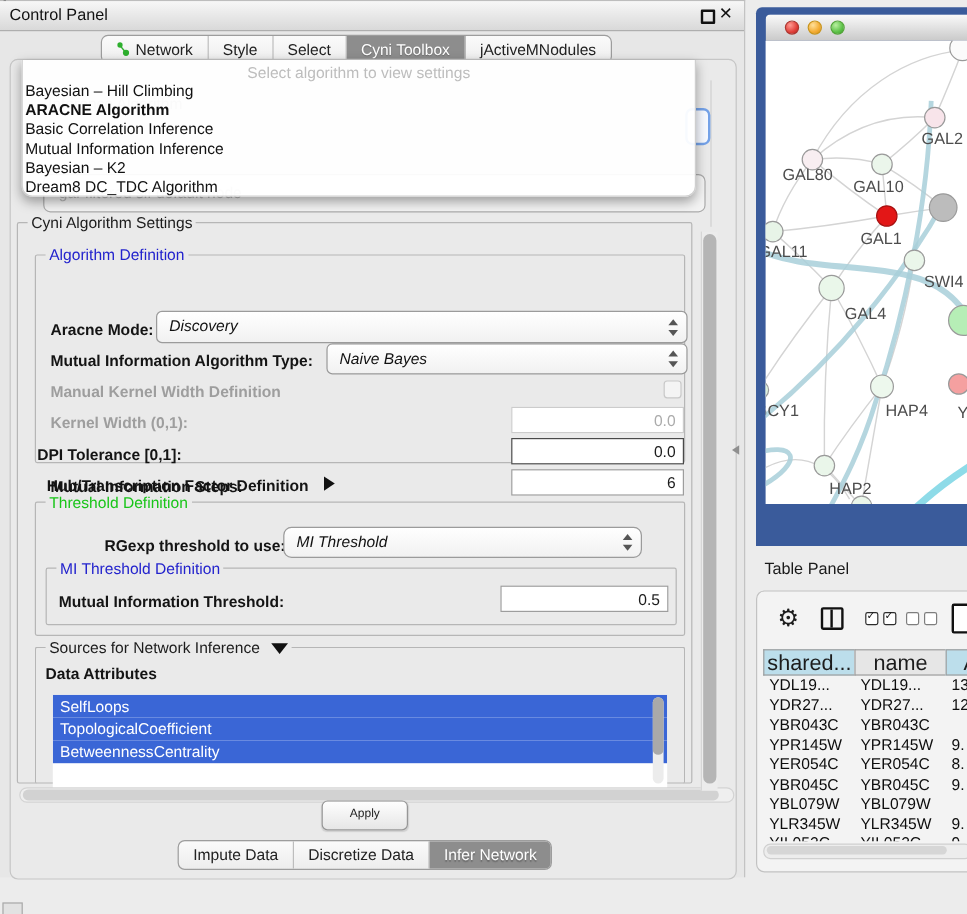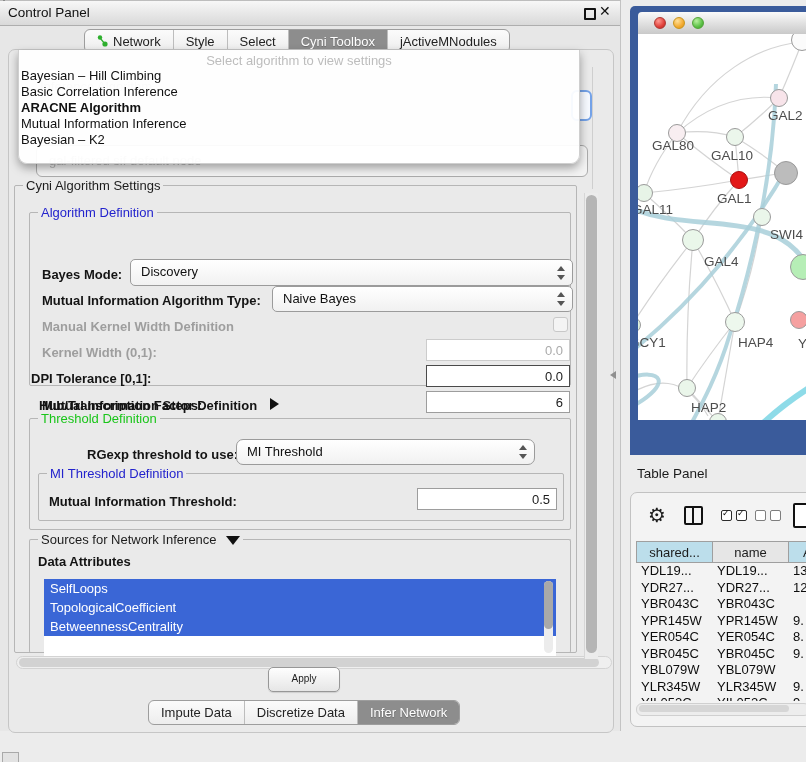--- a/index.html
+++ b/index.html
@@ -41,21 +41,21 @@
 
   
   .gbox{border:1px solid #b6b6b6;border-radius:2px;}
   .gtitle{position:absolute;top:-8px;left:8px;background:#eaeaea;padding:0 3px;font-size:13px;white-space:nowrap;}
   .t-blue{color:#2323cd;}
   .t-green{color:#19c519;}
 
   .lbl{font-size:13px;font-weight:bold;color:#141414;white-space:nowrap;}
   .lbl.dis{color:#9e9e9e;}
 
-  .combo{background:linear-gradient(#ffffff,#f1f1f1);border:1px solid #9b9b9b;border-radius:5px;}
+  .combo{background:linear-gradient(#ffffff,#f1f1f1);border:1px solid #9b9b9b;border-radius:5px;font-style:italic;}
   .combo .cval{position:absolute;left:10px;top:4px;font-size:13px;color:#111;}
   .spin{position:absolute;right:7px;top:50%;margin-top:-7px;width:9px;height:14px;}
   .spin:before,.spin:after{content:"";position:absolute;left:1px;border-left:4px solid transparent;border-right:4px solid transparent;}
   .spin:before{top:0;border-bottom:5px solid #555;}
   .spin:after{bottom:0;border-top:5px solid #555;}
 
   .field{background:#fff;border:1px solid #9d9d9d;font-size:13px;text-align:right;padding:3px 6px 0 6px;box-sizing:border-box;}
   .field.dis{border-color:#cccccc;color:#ababab;}
   .field.dark{border-color:#4a4a4a;}
 
@@ -103,21 +103,21 @@
   .cols-ic:before{content:"";position:absolute;left:6px;top:0;width:2px;height:15px;background:#111;}
   .cbpair{position:absolute;top:9px;display:flex;gap:4px;}
   .cb{width:9px;height:9px;border:1.5px solid #2c2c2c;border-radius:2px;position:relative;background:#fff;}
   .cb.on:before{content:"✓";position:absolute;left:0px;top:-3px;font-size:9px;font-weight:bold;color:#111;}
   .cbpair.off .cb{border-color:#7e7e7e;}
   .file-ic{position:absolute;left:162px;top:2px;width:16px;height:21px;border:2px solid #111;border-radius:2px;background:#fff;}
   .file-ic:before{content:"";position:absolute;right:-2px;top:-2px;border-left:7px solid transparent;border-bottom:7px solid #111;}
 
   .tp-table{position:absolute;left:5px;top:48px;width:200px;}
   .thead{display:flex;height:22px;}
-  .th{box-sizing:border-box;border:1px solid #9f9f9f;border-right-width:0;font-size:13px;text-align:center;line-height:21px;background:#e6e6e6;overflow:hidden;white-space:nowrap;}
+  .th{box-sizing:border-box;border:1px solid #9f9f9f;border-right-width:0;font-size:18px;text-align:center;line-height:21px;background:#e6e6e6;overflow:hidden;white-space:nowrap;}
   .th.selcol{background:#bcdeeb;}
   .tbody{height:138px;overflow:hidden;}
   .trow{display:flex;height:16.5px;line-height:16px;font-size:13px;color:#0d0d0d;}
   .trow span{overflow:hidden;white-space:nowrap;padding-left:5px;box-sizing:border-box;}
   .tp-hscroll{position:absolute;left:5px;top:210px;width:172px;height:11px;background:#ededed;border:1px solid #d0d0d0;border-radius:6px;}
   .tp-hthumb{position:absolute;left:2px;top:1px;width:150px;height:7px;background:#d6d6d6;border-radius:4px;}
 </style>
 </head>
 <body>
 
@@ -162,34 +162,35 @@
     <div class="abs ghost-line"></div>
     <div class="abs ghost-blue-btn"></div>
     <div class="abs ghost-combo">
       <div class="abs ghost-combo-text">gal-filtered sif default node</div>
     </div>
 
     <div class="abs dropdown">
       <div class="dd-placeholder">Select algorithm to view settings</div>
       <div id="algo-items">
           <div class="algo-item">Bayesian – Hill Climbing</div>
+          <div class="algo-item sel">ARACNE Algorithm</div>
           <div class="algo-item">Basic Correlation Inference</div>
-          <div class="algo-item sel">ARACNE Algorithm</div>
           <div class="algo-item">Mutual Information Inference</div>
           <div class="algo-item">Bayesian – K2</div>
+          <div class="algo-item">Dream8 DC_TDC Algorithm</div>
         </div>
     </div>
 
     <div class="abs gbox" style="left:14px;top:184px;width:561px;height:466px;">
       <span class="gtitle">Cyni Algorithm Settings</span>
 
       <div class="abs gbox" style="left:14px;top:26px;width:540px;height:172px;">
         <span class="gtitle t-blue">Algorithm Definition</span>
 
-        <div class="abs lbl" style="left:12px;top:54px;">Bayes Mode:</div>
+        <div class="abs lbl" style="left:12px;top:54px;">Aracne Mode:</div>
         <div class="abs combo" style="left:100px;top:46px;width:441px;height:25px;">
           <span class="cval">Discovery</span>
           <span class="spin"></span>
         </div>
 
         <div class="abs lbl" style="left:12px;top:80px;">Mutual Information Algorithm Type:</div>
         <div class="abs combo" style="left:242px;top:73px;width:299px;height:24px;">
           <span class="cval">Naive Bayes</span>
           <span class="spin"></span>
         </div>

